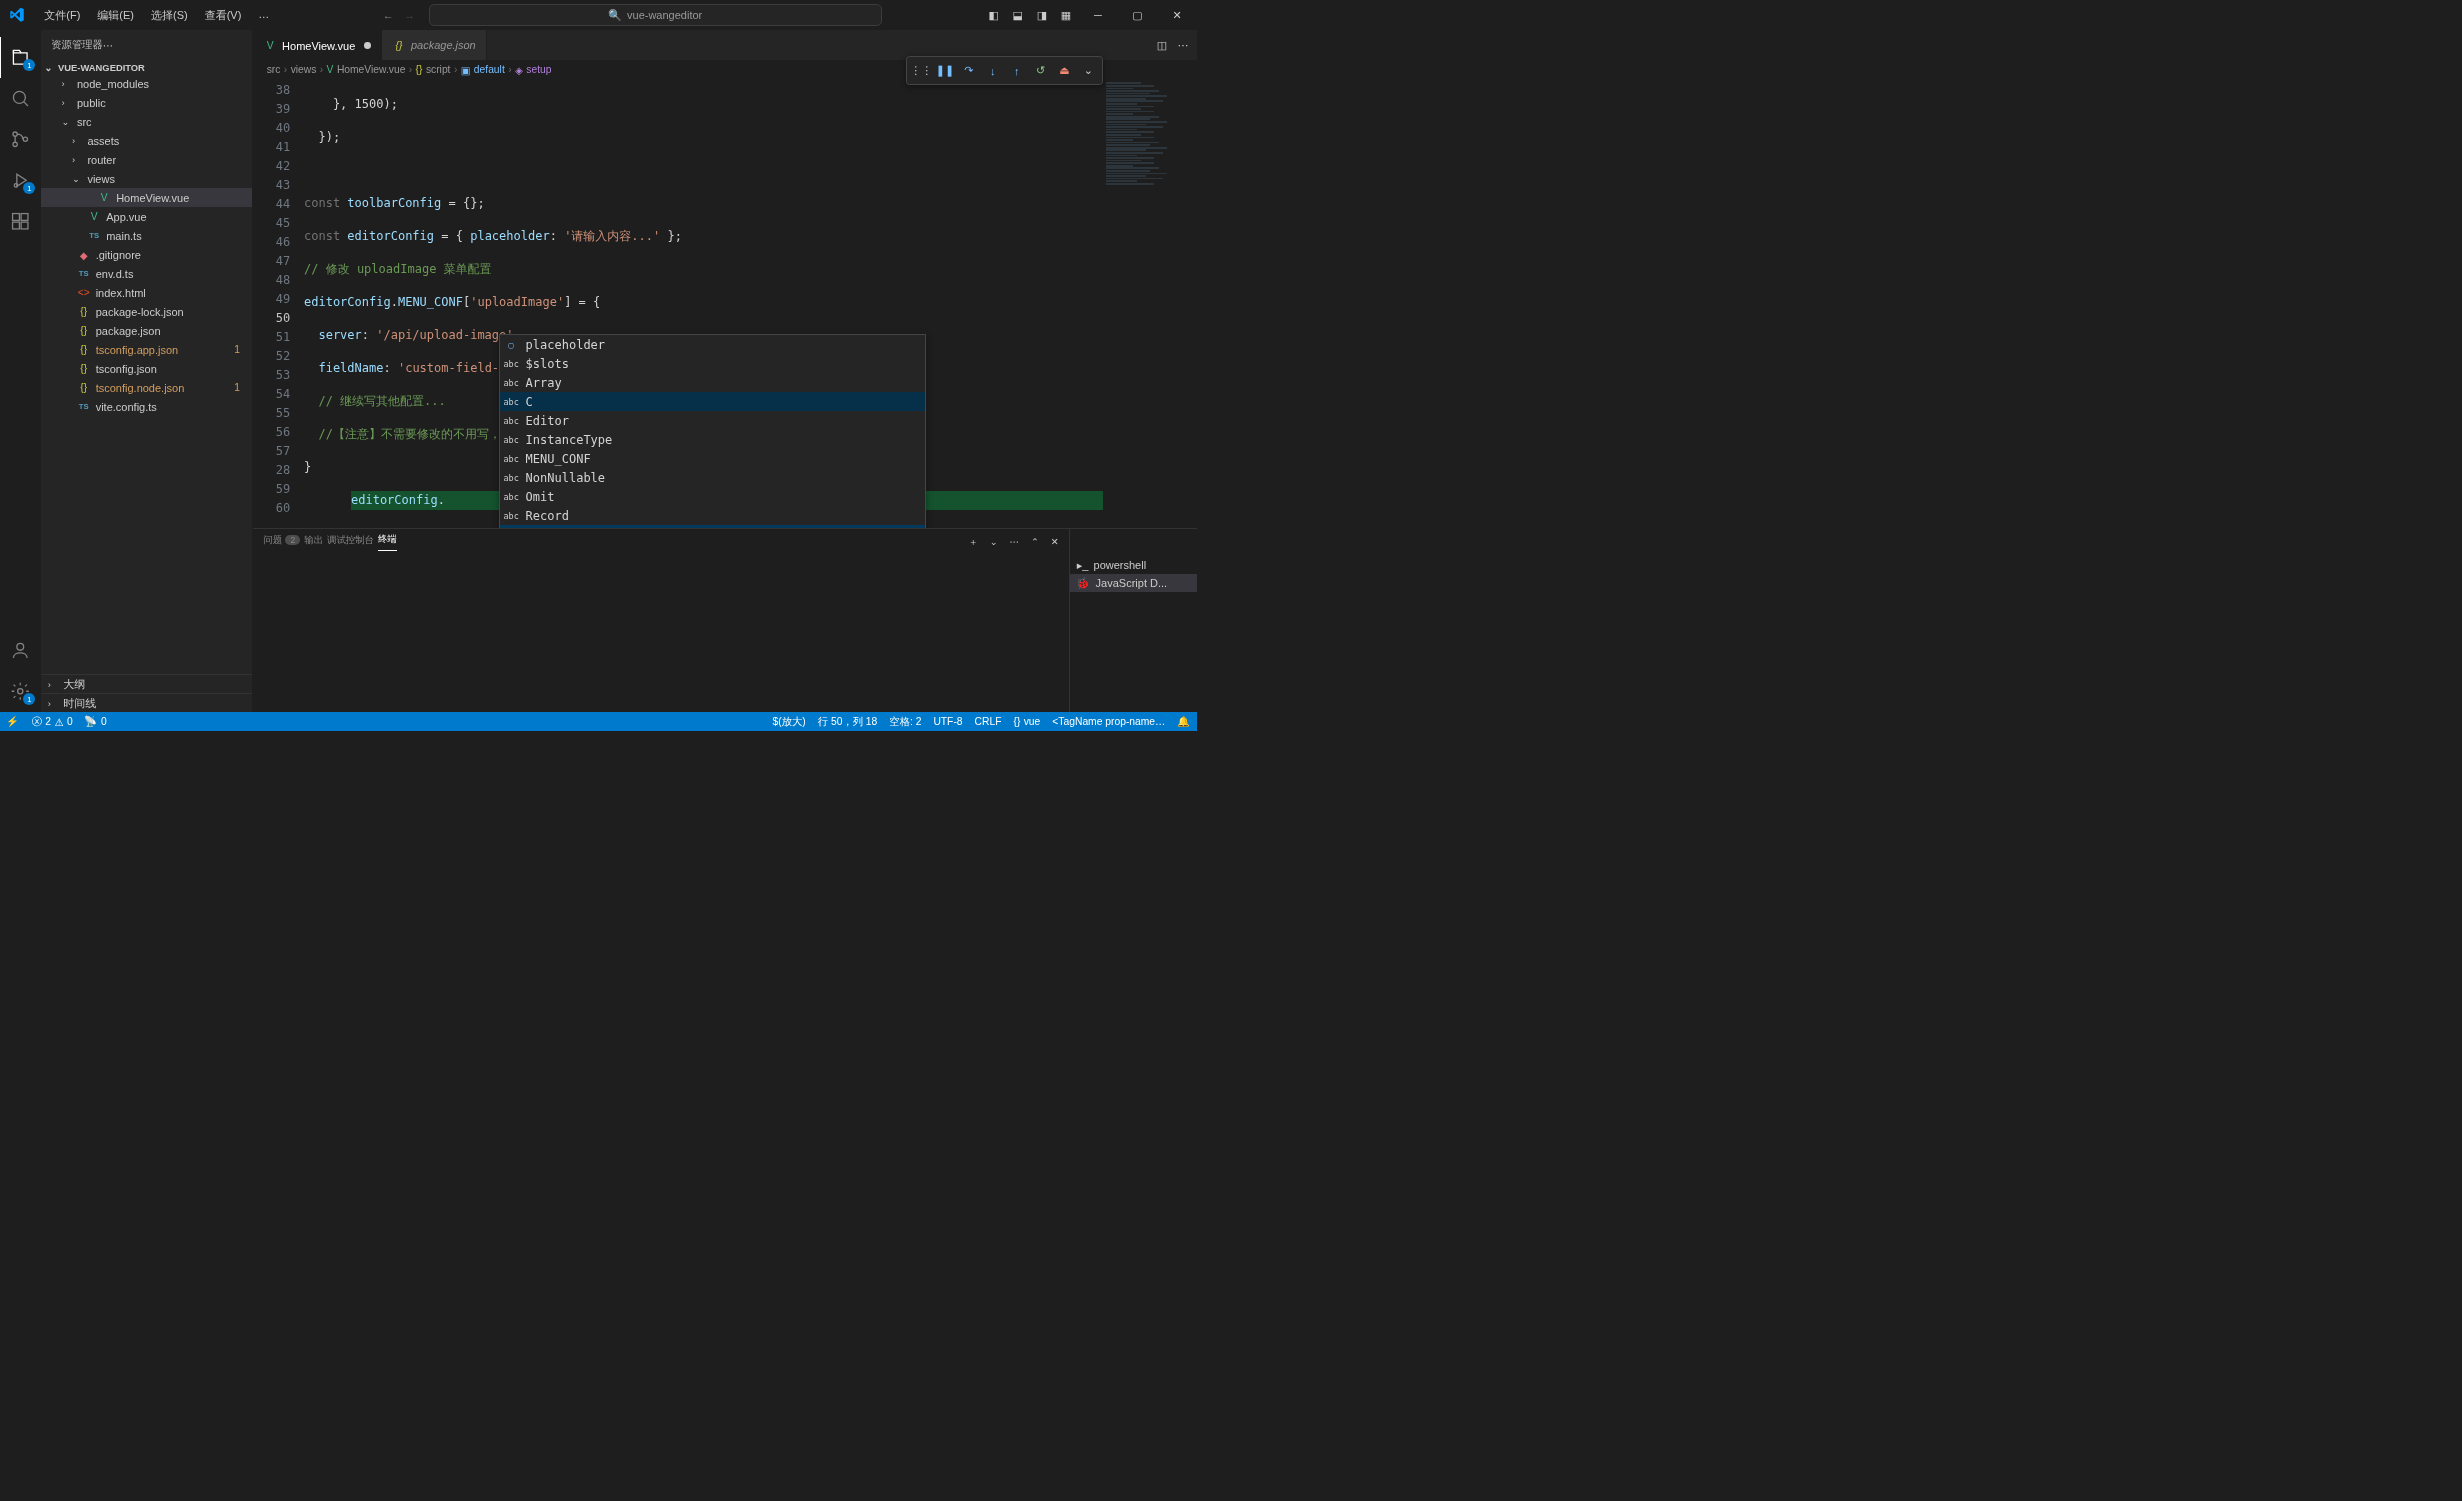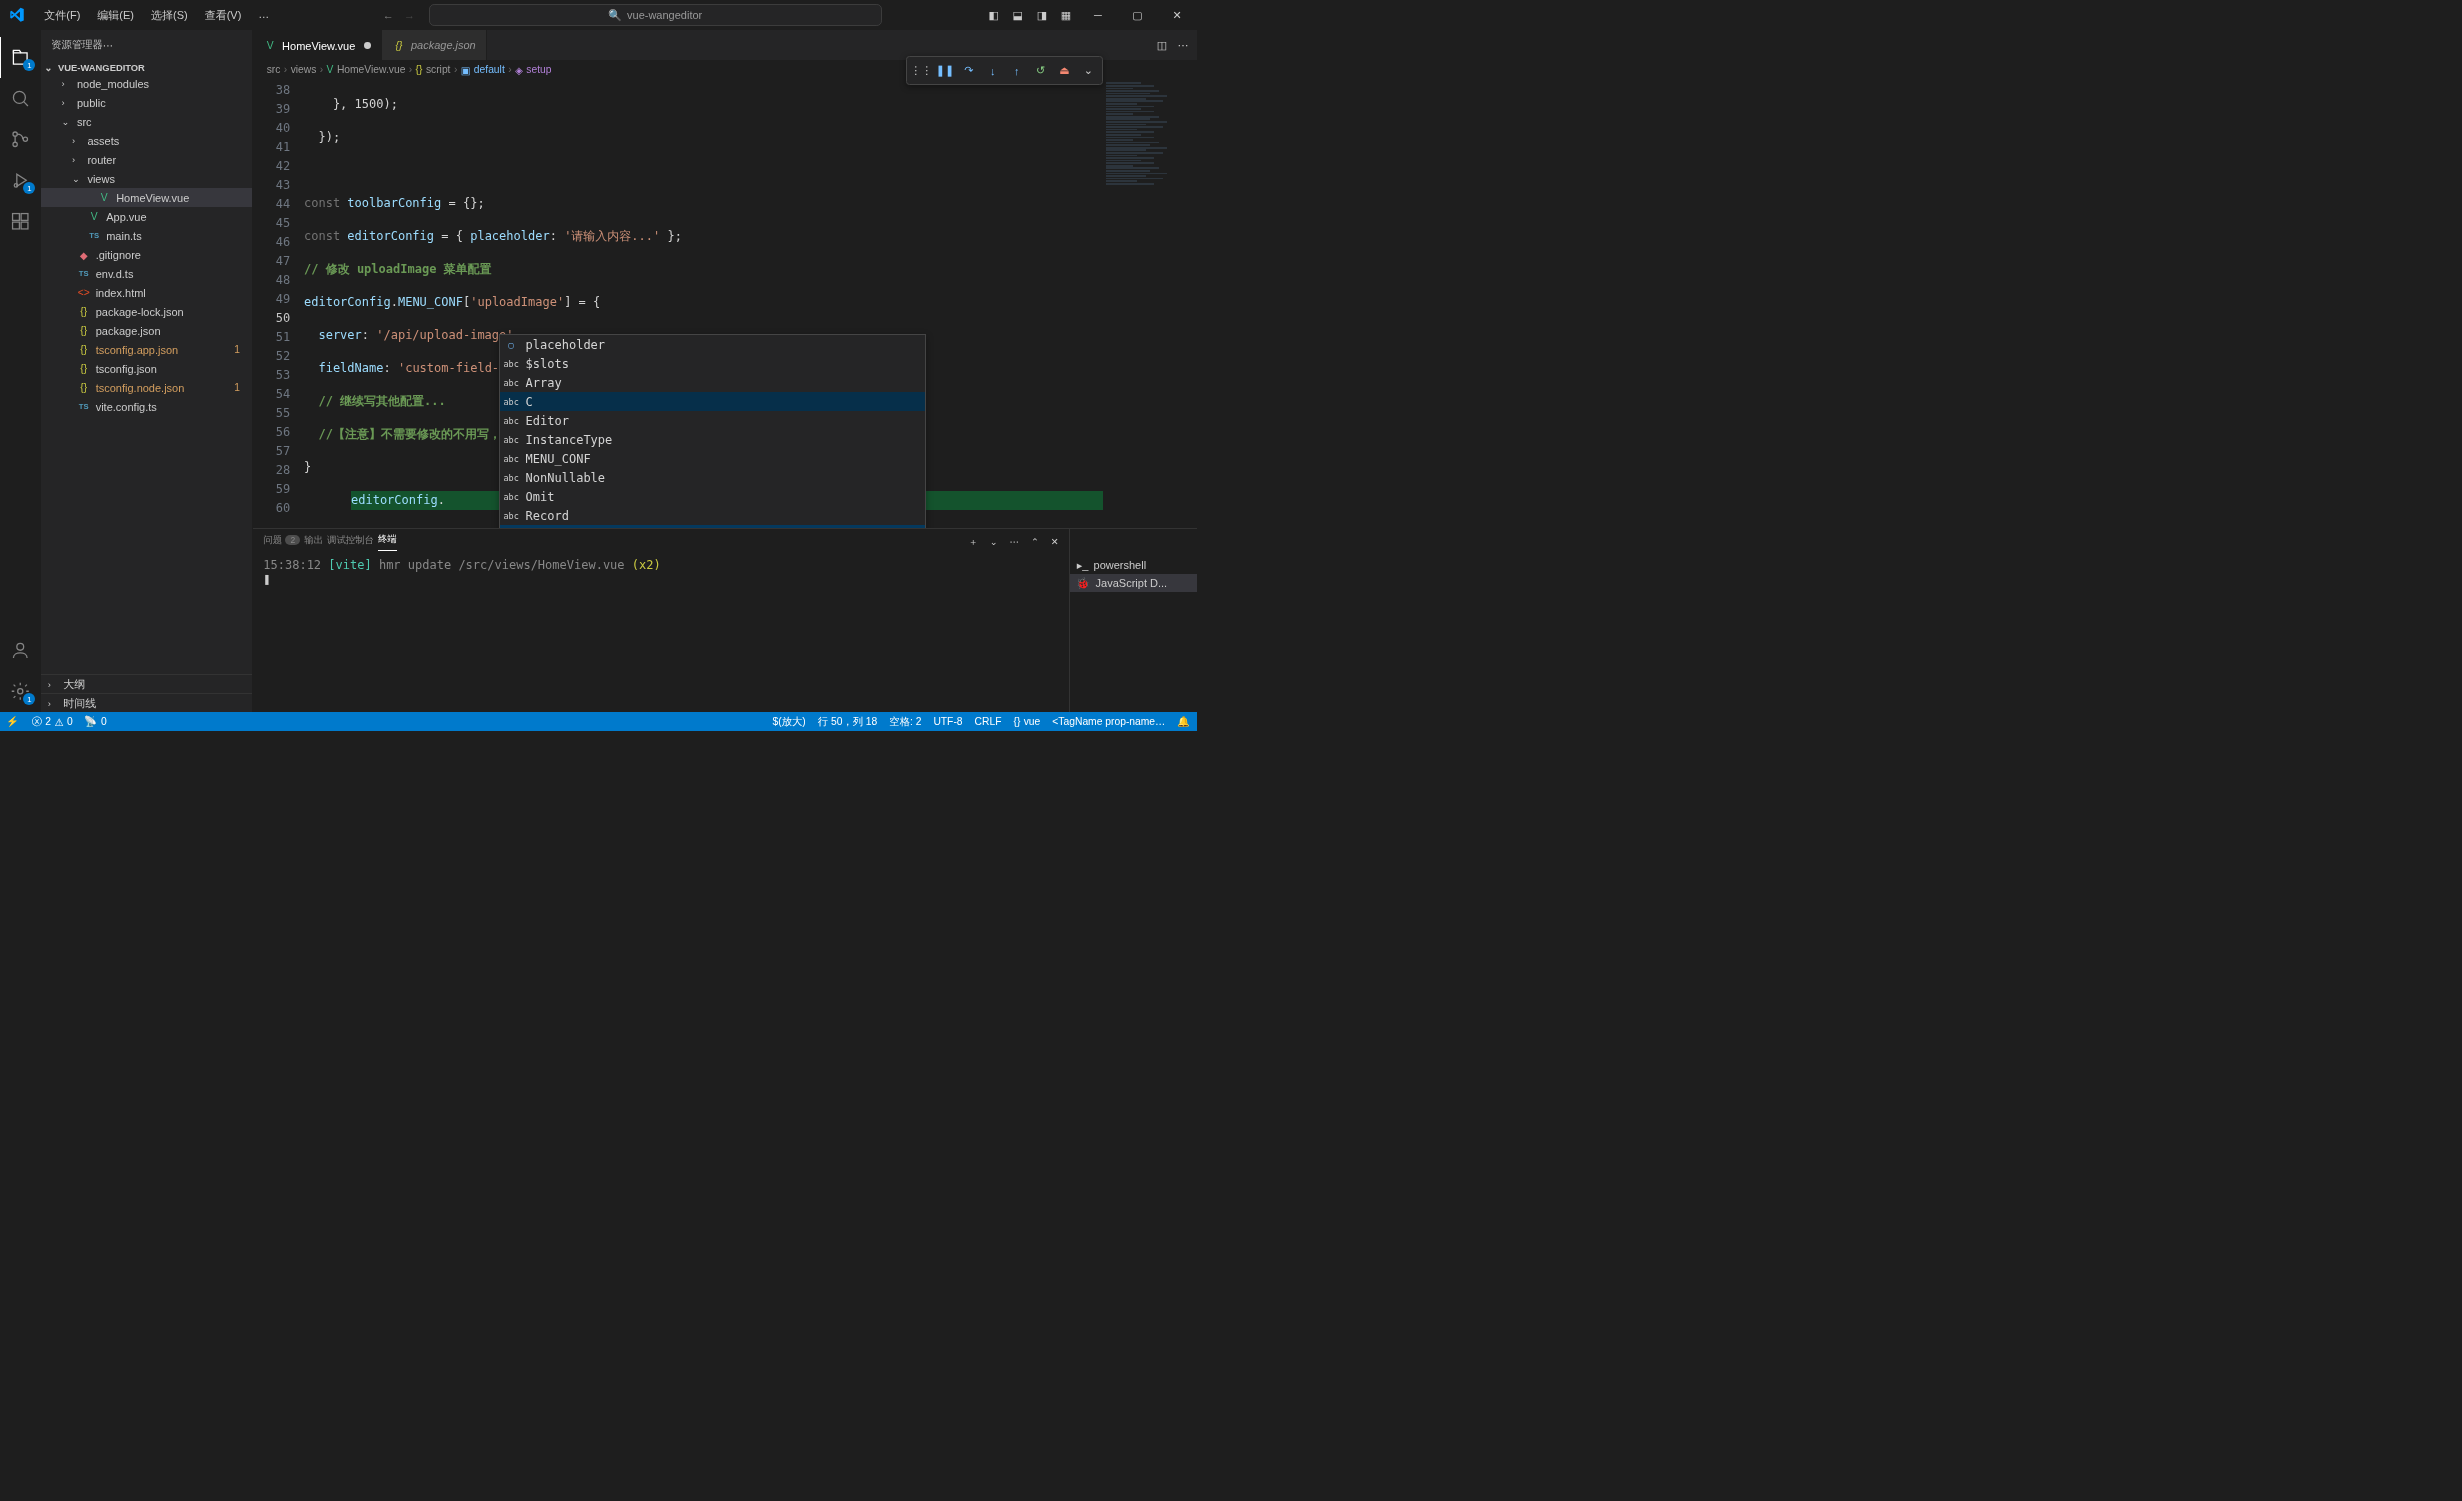--- a/index.html
+++ b/index.html
@@ -157,21 +157,21 @@
       flex: 1; font-family: Consolas, monospace; font-size: 12px;
       padding-top: 1.7px;
       white-space: pre;
       position: relative;
     }
     .code-line { height: 19px; line-height: 19px; }
     .code-line.current { background: #14532d; margin-left: 47px;}
     .tk-keyword { color: #737373; }
     .tk-var { color: #9cdcfe; }
     .tk-string { color: #ce9178; }
-    .tk-comment { color: #6a9955; font-weight: bold; }
+    .tk-comment { color: #6a9955; }
     .tk-punc { color: #d4d4d4;}
     .tk-prop { color: #9cdcfe;}
     
     .suggest {
       position: absolute;
       left: 195px; top: 255px;
       width: 427px;
       background: #252526;
       border: 0.9px solid #454545;
       box-shadow: 0 1.7px 6.8px rgba(0,0,0,.36);
@@ -582,24 +582,20 @@
           <div class="panel-tab">调试控制台</div>
           <div class="panel-tab active">终端</div>
           <div class="panel-actions">
             <span>＋</span>
             <span>⌄</span>
             <span>⋯</span>
             <span>⌃</span>
             <span>✕</span>
           </div>
         </div>
-        <div class="terminal-out">
-<span class="term-time">15:38:12</span> <span class="term-tag">[vite]</span><span class="term-msg"> hmr update </span><span class="term-msg">/src/views/HomeView.vue</span><span class="term-paren"> (x2)</span>
-<br><span>❚</span>
-        </div>
       </div>
       <div class="panel-right">
         <div class="term-list-item">
           <span>▸_</span>
           <span>powershell</span>
         </div>
         <div class="term-list-item active">
           <span>🐞</span>
           <span>JavaScript D...</span>
         </div>

